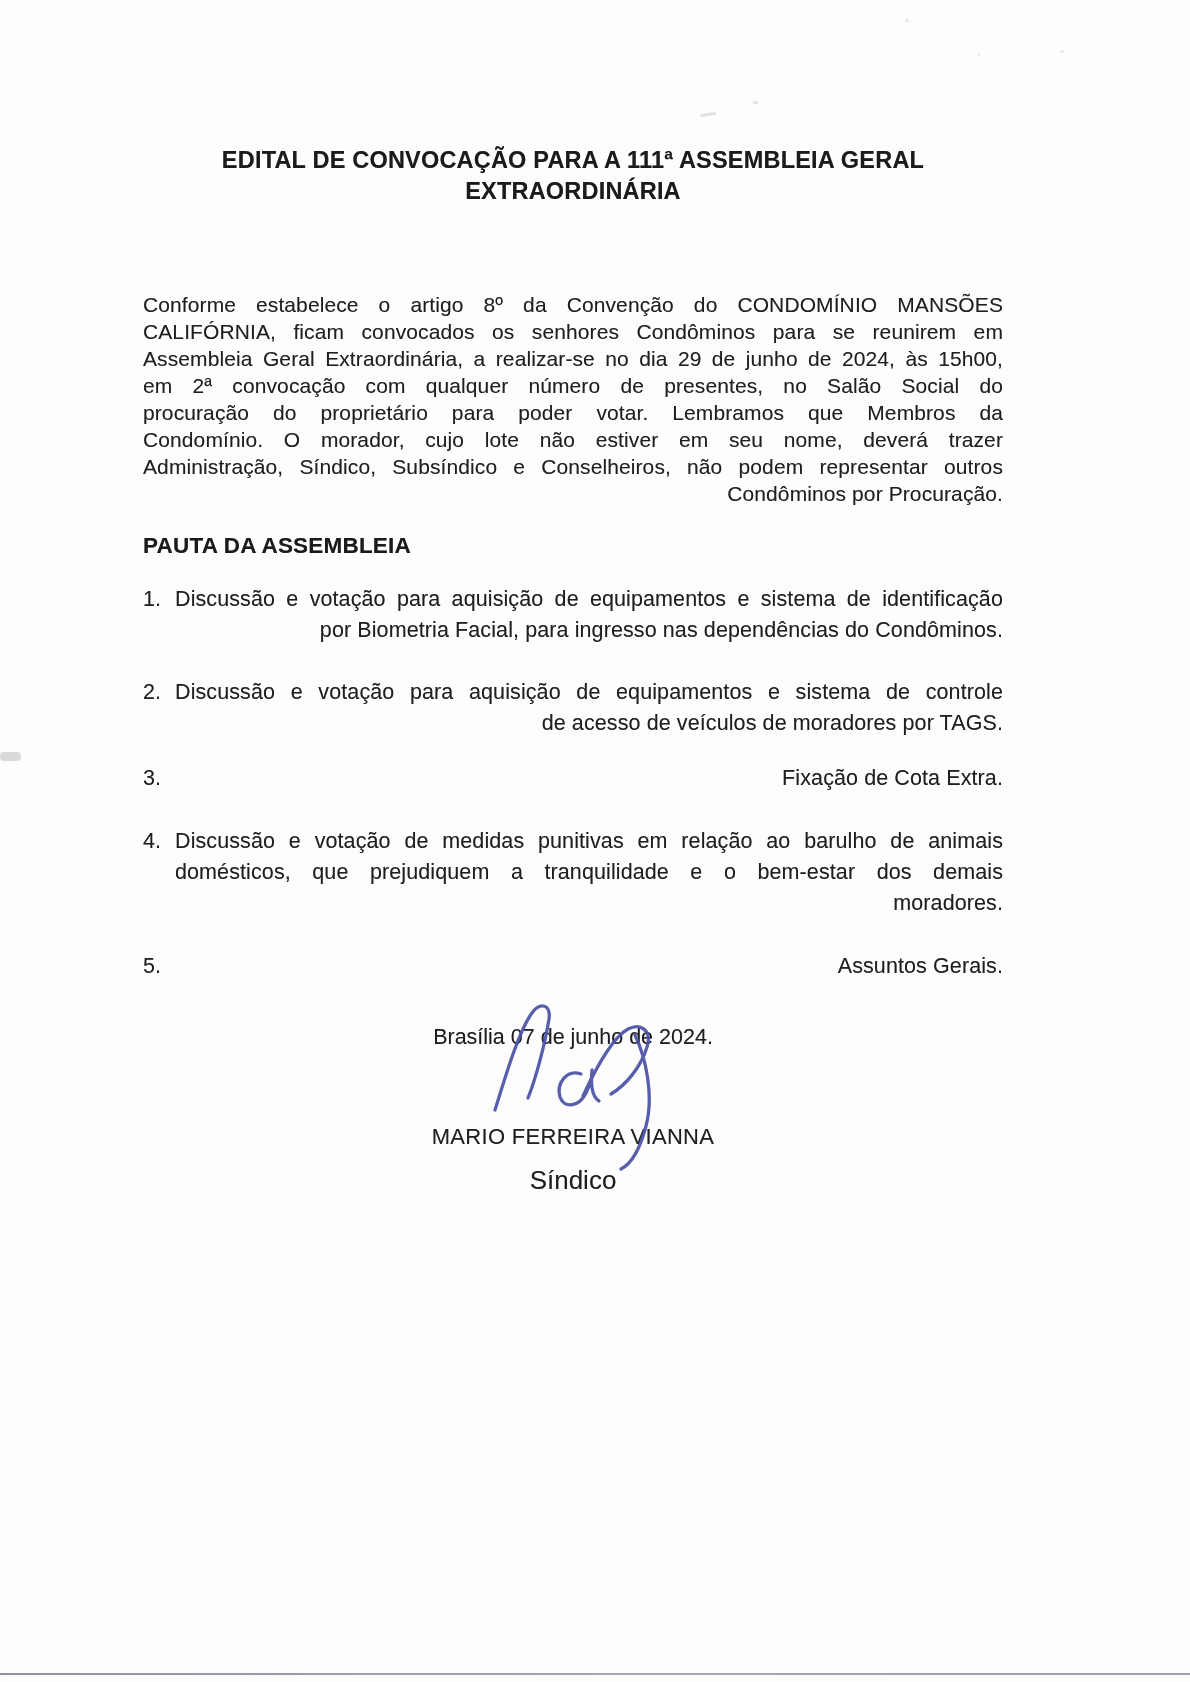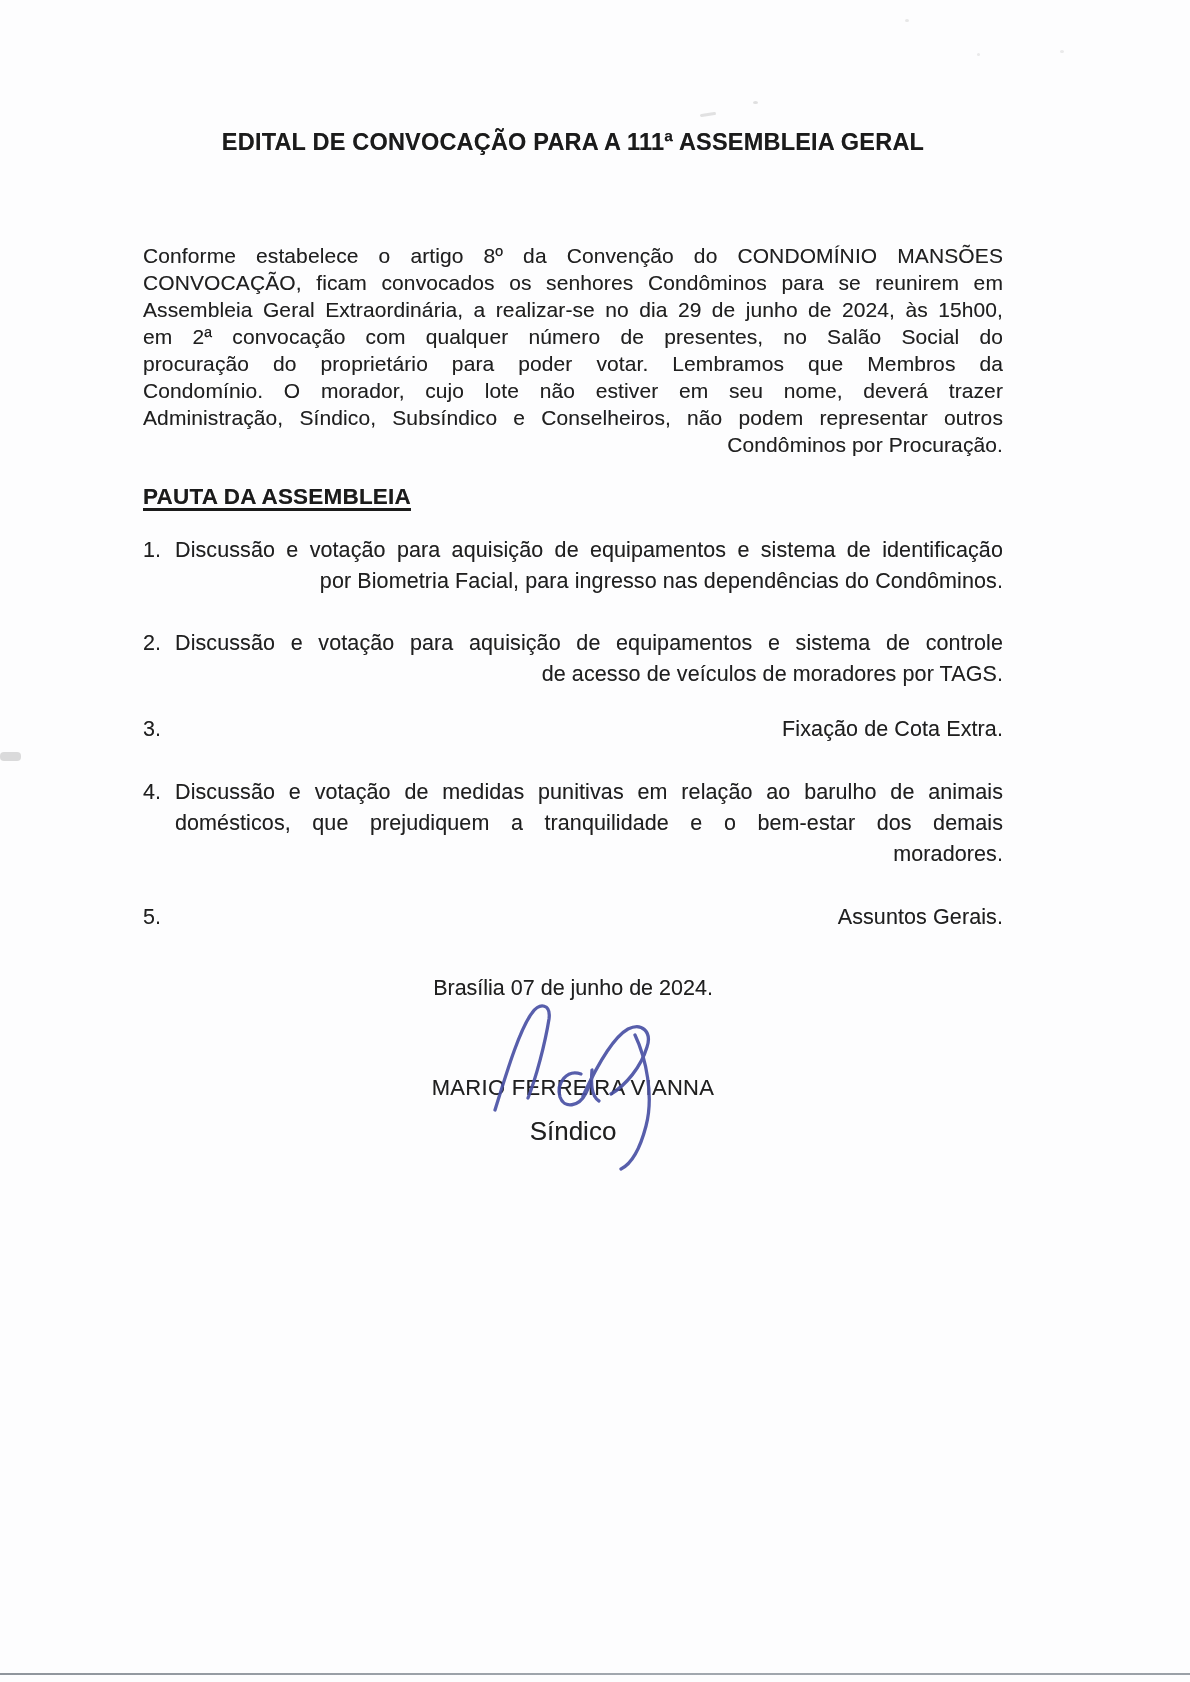--- a/index.html
+++ b/index.html
@@ -11,21 +11,21 @@
     height: 1682px;
     position: relative;
     background: #fdfdfe;
     overflow: hidden;
     font-family: "Liberation Sans", "DejaVu Sans", sans-serif;
     color: #1f1f1f;
   }
   .page-content {
     position: absolute;
     left: 143px;
-    top: 0;
+    top: 18px;
     width: 860px;
   }
   .doc-title {
     margin-top: 127px;
     text-align: center;
     font-weight: 700;
     font-size: 23.5px;
     line-height: 31px;
     letter-spacing: 0.2px;
     color: #1b1b1b;
@@ -51,21 +51,20 @@
   .agenda-heading {
     margin-top: 25px;
     font-weight: 700;
     font-size: 22.5px;
     line-height: 28px;
     letter-spacing: 0.2px;
     color: #1b1b1b;
     text-shadow: 0 0 0.5px rgba(20,20,20,0.45);
   }
   .agenda-heading span {
-    text-decoration: underline;
     text-decoration-thickness: 2.5px;
     text-underline-offset: 4px;
     margin-top: 20px;
   }
   .agenda-item {
     display: flex;
     font-size: 21.5px;
     line-height: 31px;
     letter-spacing: 0.1px;
     text-shadow: 0 0 0.4px rgba(30,30,30,0.35);
@@ -135,25 +134,26 @@
   .speck-d { left: 977px; top: 53px; width: 3px; height: 3px; opacity: 0.35; }
   .speck-e { left: 1060px; top: 50px; width: 4px; height: 3px; opacity: 0.35; }
 </style>
 </head>
 <body>
 
 <div class="page-content">
 
   <div class="doc-title">
     <div>EDITAL DE CONVOCAÇÃO PARA A 111ª ASSEMBLEIA GERAL</div>
+    <div>EXTRAORDINÁRIA</div>
   </div>
 
   <div class="intro">
     <div class="jline">Conforme estabelece o artigo 8º da Convenção do CONDOMÍNIO MANSÕES</div>
-    <div class="jline">CONVOCAÇÃO, ficam convocados os senhores Condôminos para se reunirem em</div>
+    <div class="jline">CALIFÓRNIA, ficam convocados os senhores Condôminos para se reunirem em</div>
     <div class="jline">Assembleia Geral Extraordinária, a realizar-se no dia 29 de junho de 2024, às 15h00,</div>
     <div class="jline">em 2ª convocação com qualquer número de presentes, no Salão Social do</div>
     <div class="jline">procuração do proprietário para poder votar. Lembramos que Membros da</div>
     <div class="jline">Condomínio. O morador, cujo lote não estiver em seu nome, deverá trazer</div>
     <div class="jline">Administração, Síndico, Subsíndico e Conselheiros, não podem representar outros</div>
     <div class="jline-end">Condôminos por Procuração.</div>
   </div>
 
   <div class="agenda-heading">
     <span>PAUTA DA ASSEMBLEIA</span>

